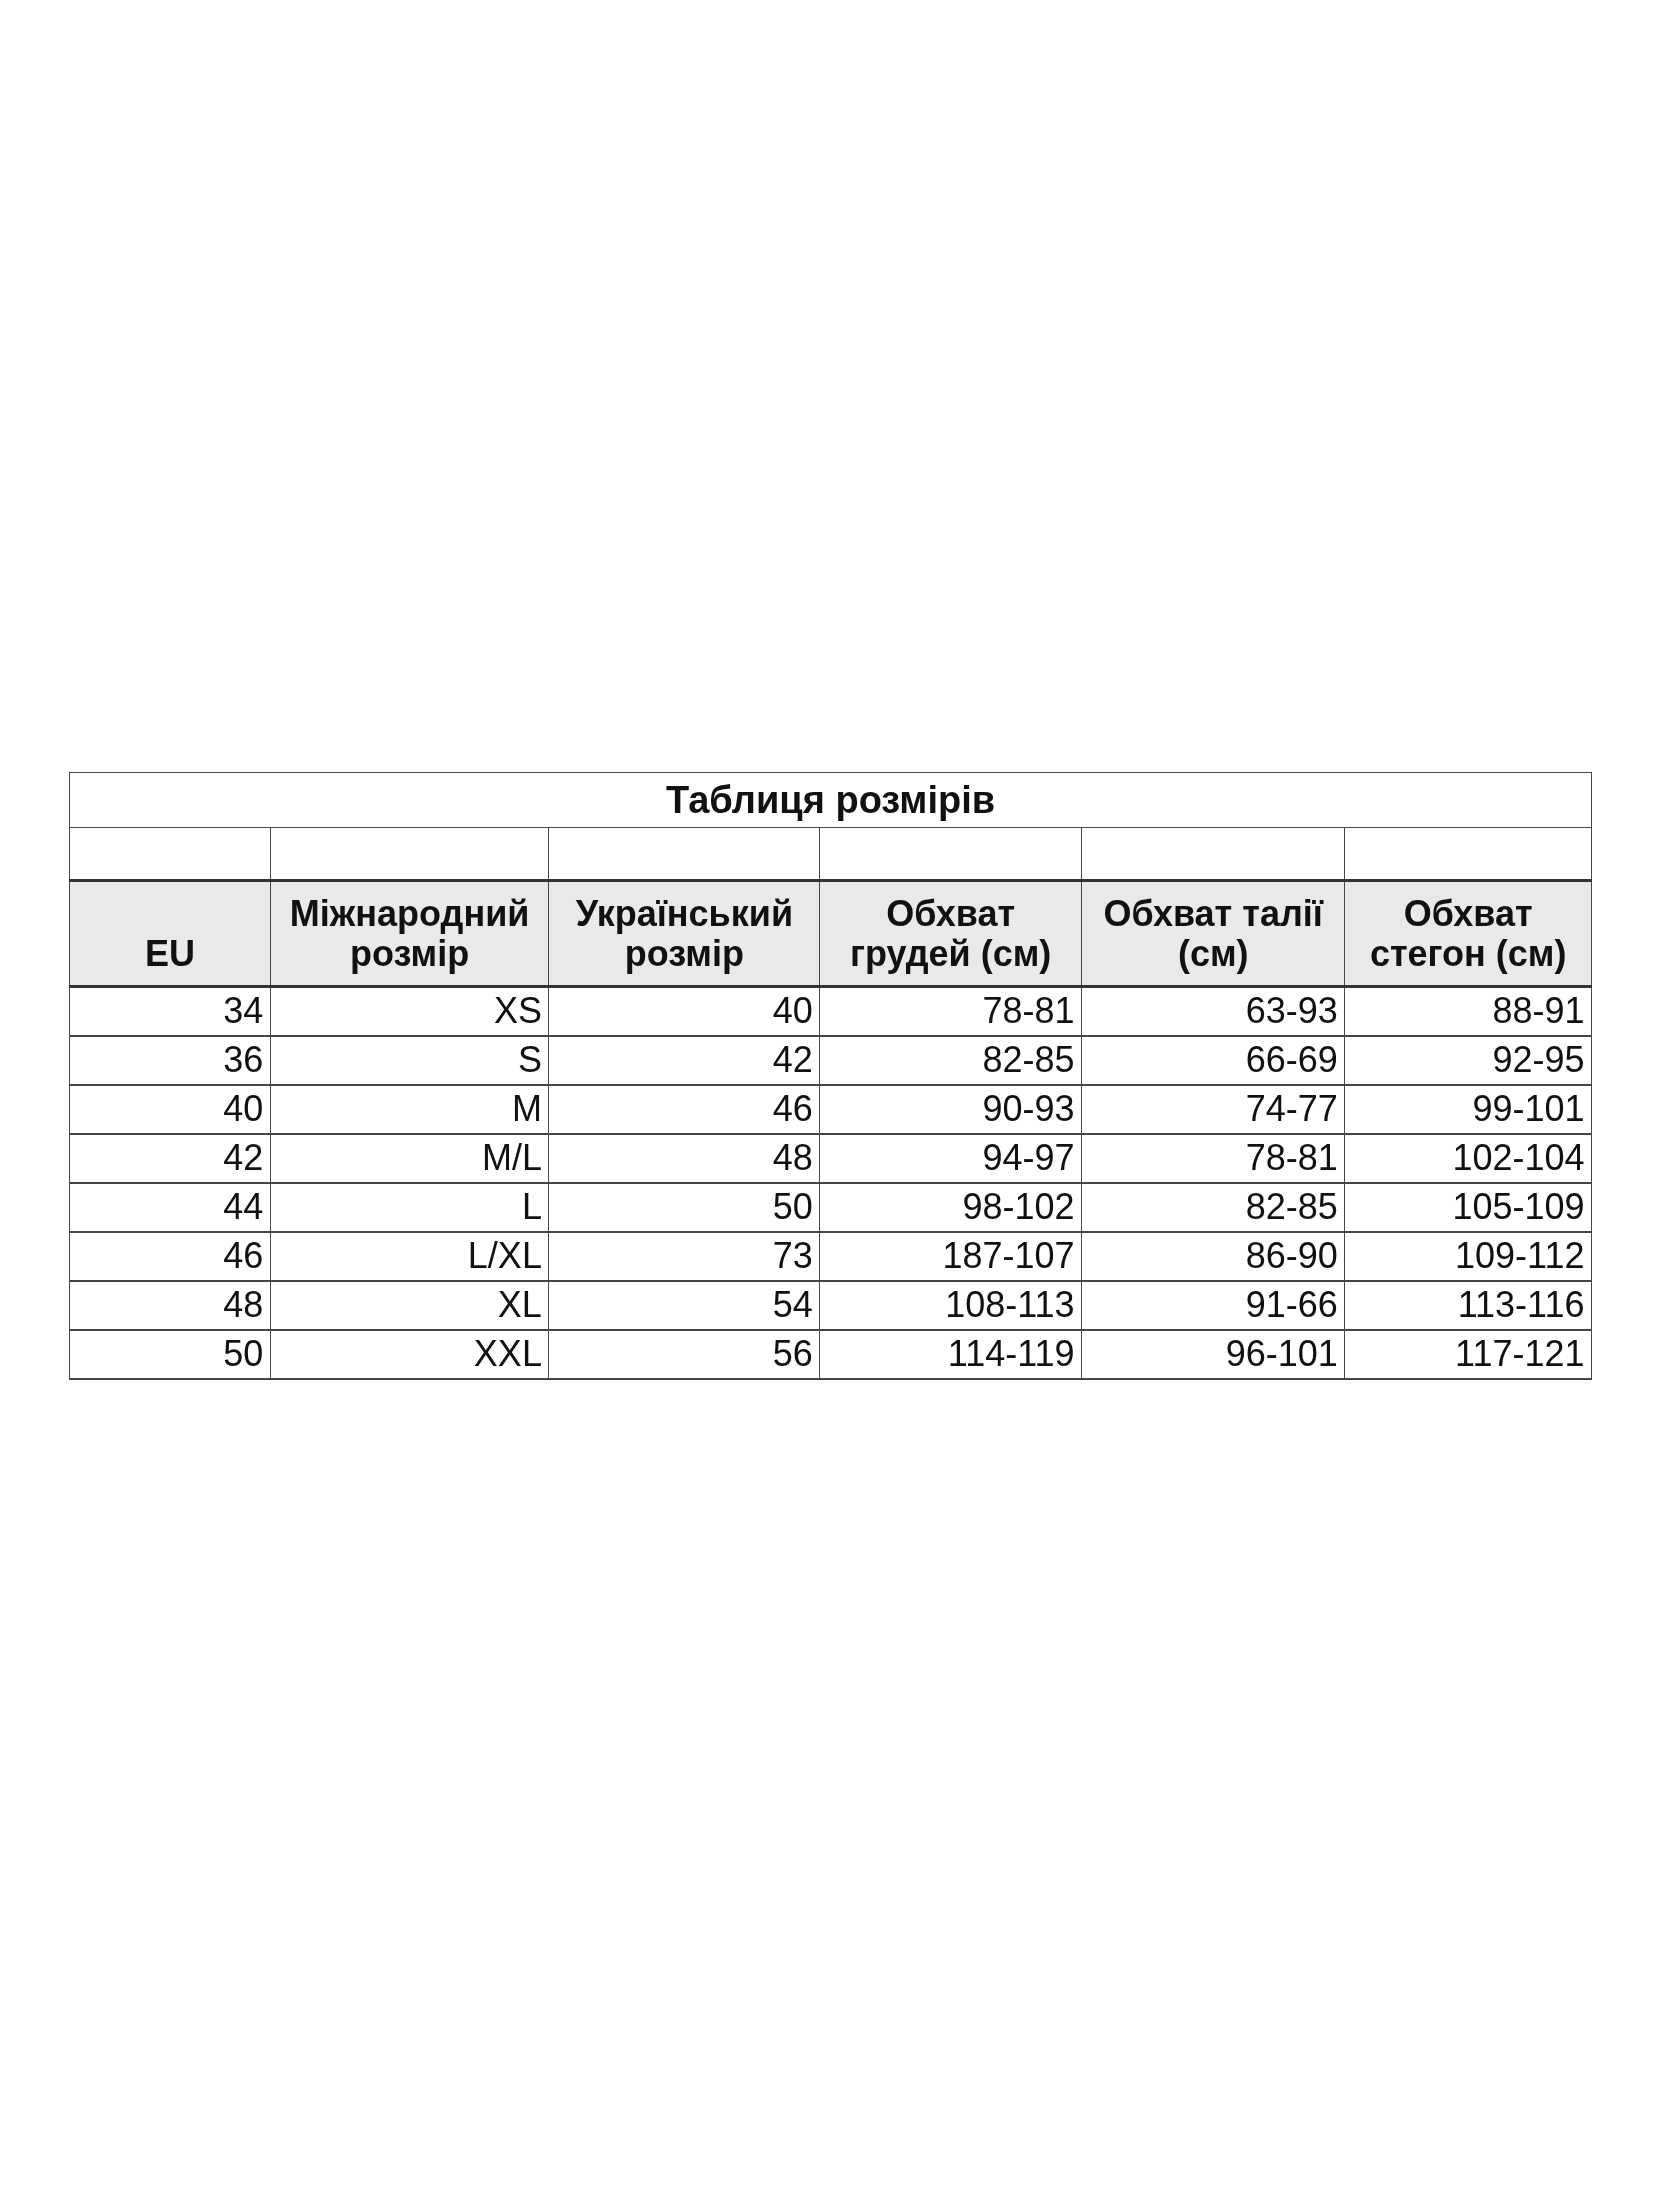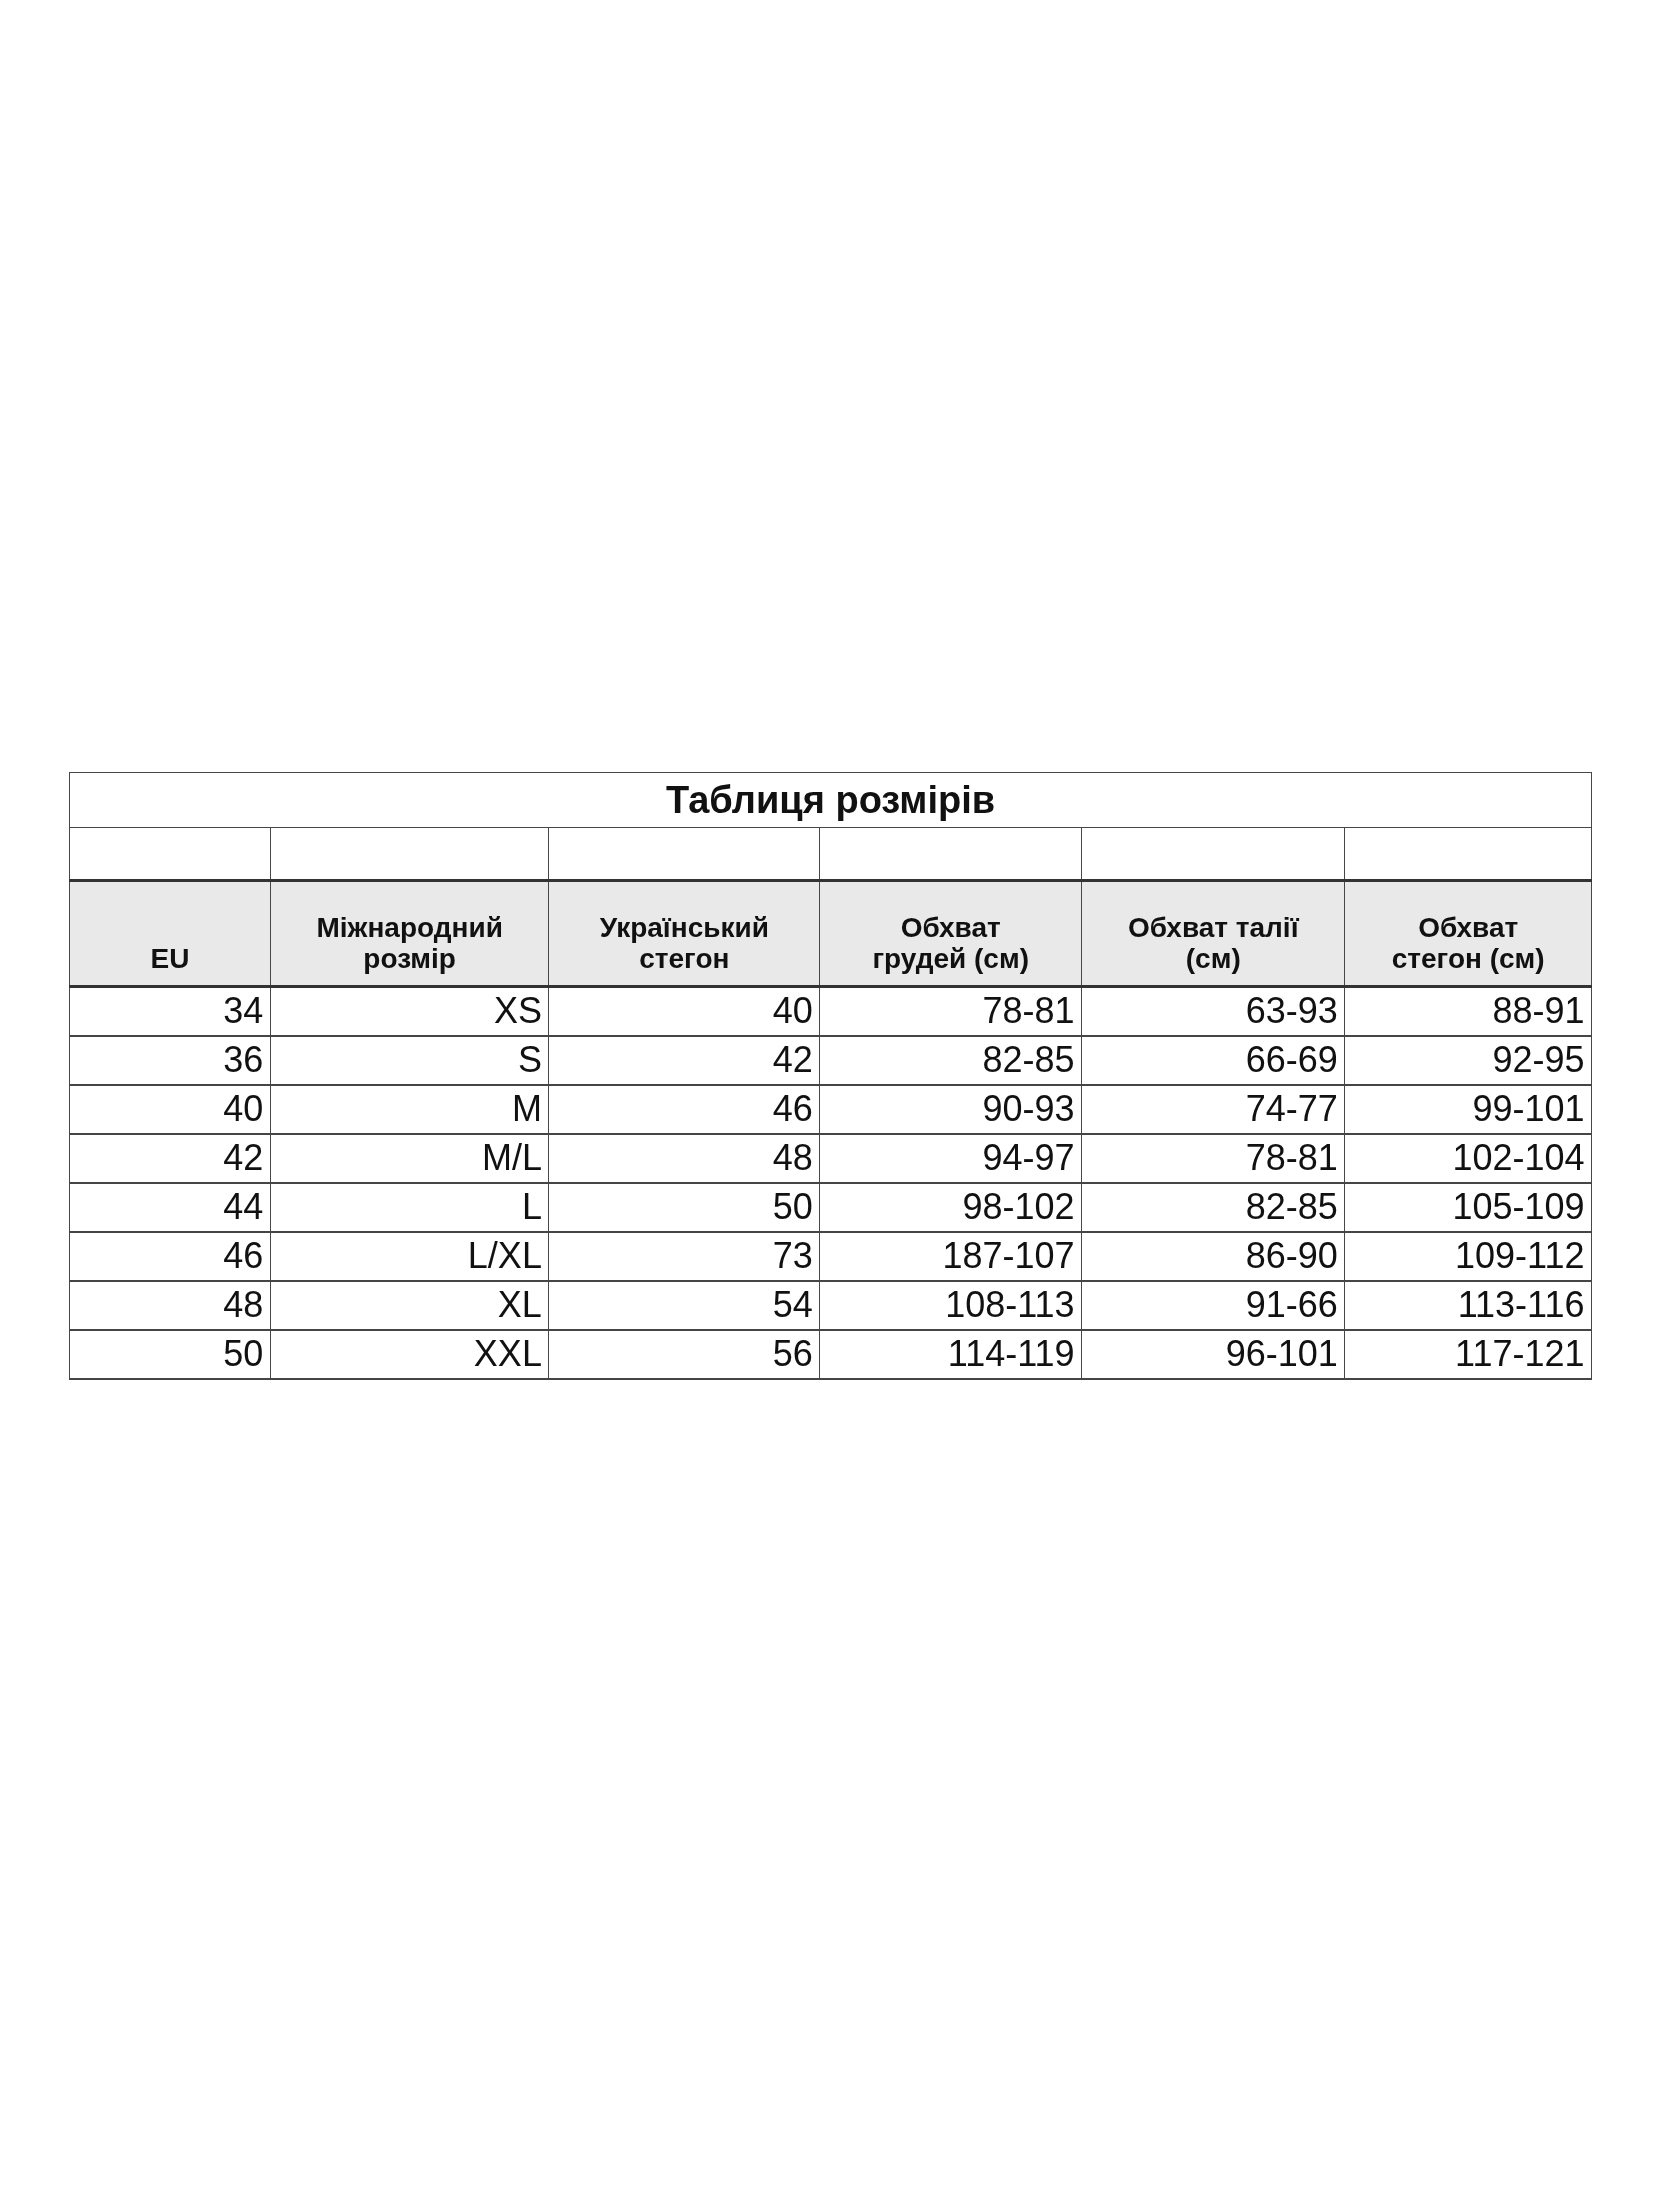--- a/index.html
+++ b/index.html
@@ -37,21 +37,21 @@
     background: #ffffff;
   }
   tr.spacer-row td {
     height: 49px;
     background: #ffffff;
   }
   tr.header-row th {
     height: 88px;
     background: #e9e9e9;
     font-weight: bold;
-    font-size: 28px;
+    font-size: 36px;
     line-height: 1.13;
     text-align: center;
     vertical-align: bottom;
     padding: 4.9px 4.9px 9.8px 4.9px;
     white-space: pre-line;
     border-top: 3.3px solid #333333;
     border-bottom: 3.3px solid #333333;
     margin-top: 32px;
   }
   tbody.data-body td {
@@ -88,21 +88,21 @@
           <td></td>
           <td></td>
           <td></td>
           <td></td>
         </tr>
       <tr class="header-row">
           <th>EU</th>
           <th>Міжнародний
 розмір</th>
           <th>Український
-стегон</th>
+розмір</th>
           <th>Обхват
 грудей (см)</th>
           <th>Обхват талії
 (см)</th>
           <th>Обхват
 стегон (см)</th>
         </tr>
     </thead>
     <tbody class="data-body">
         <tr>

